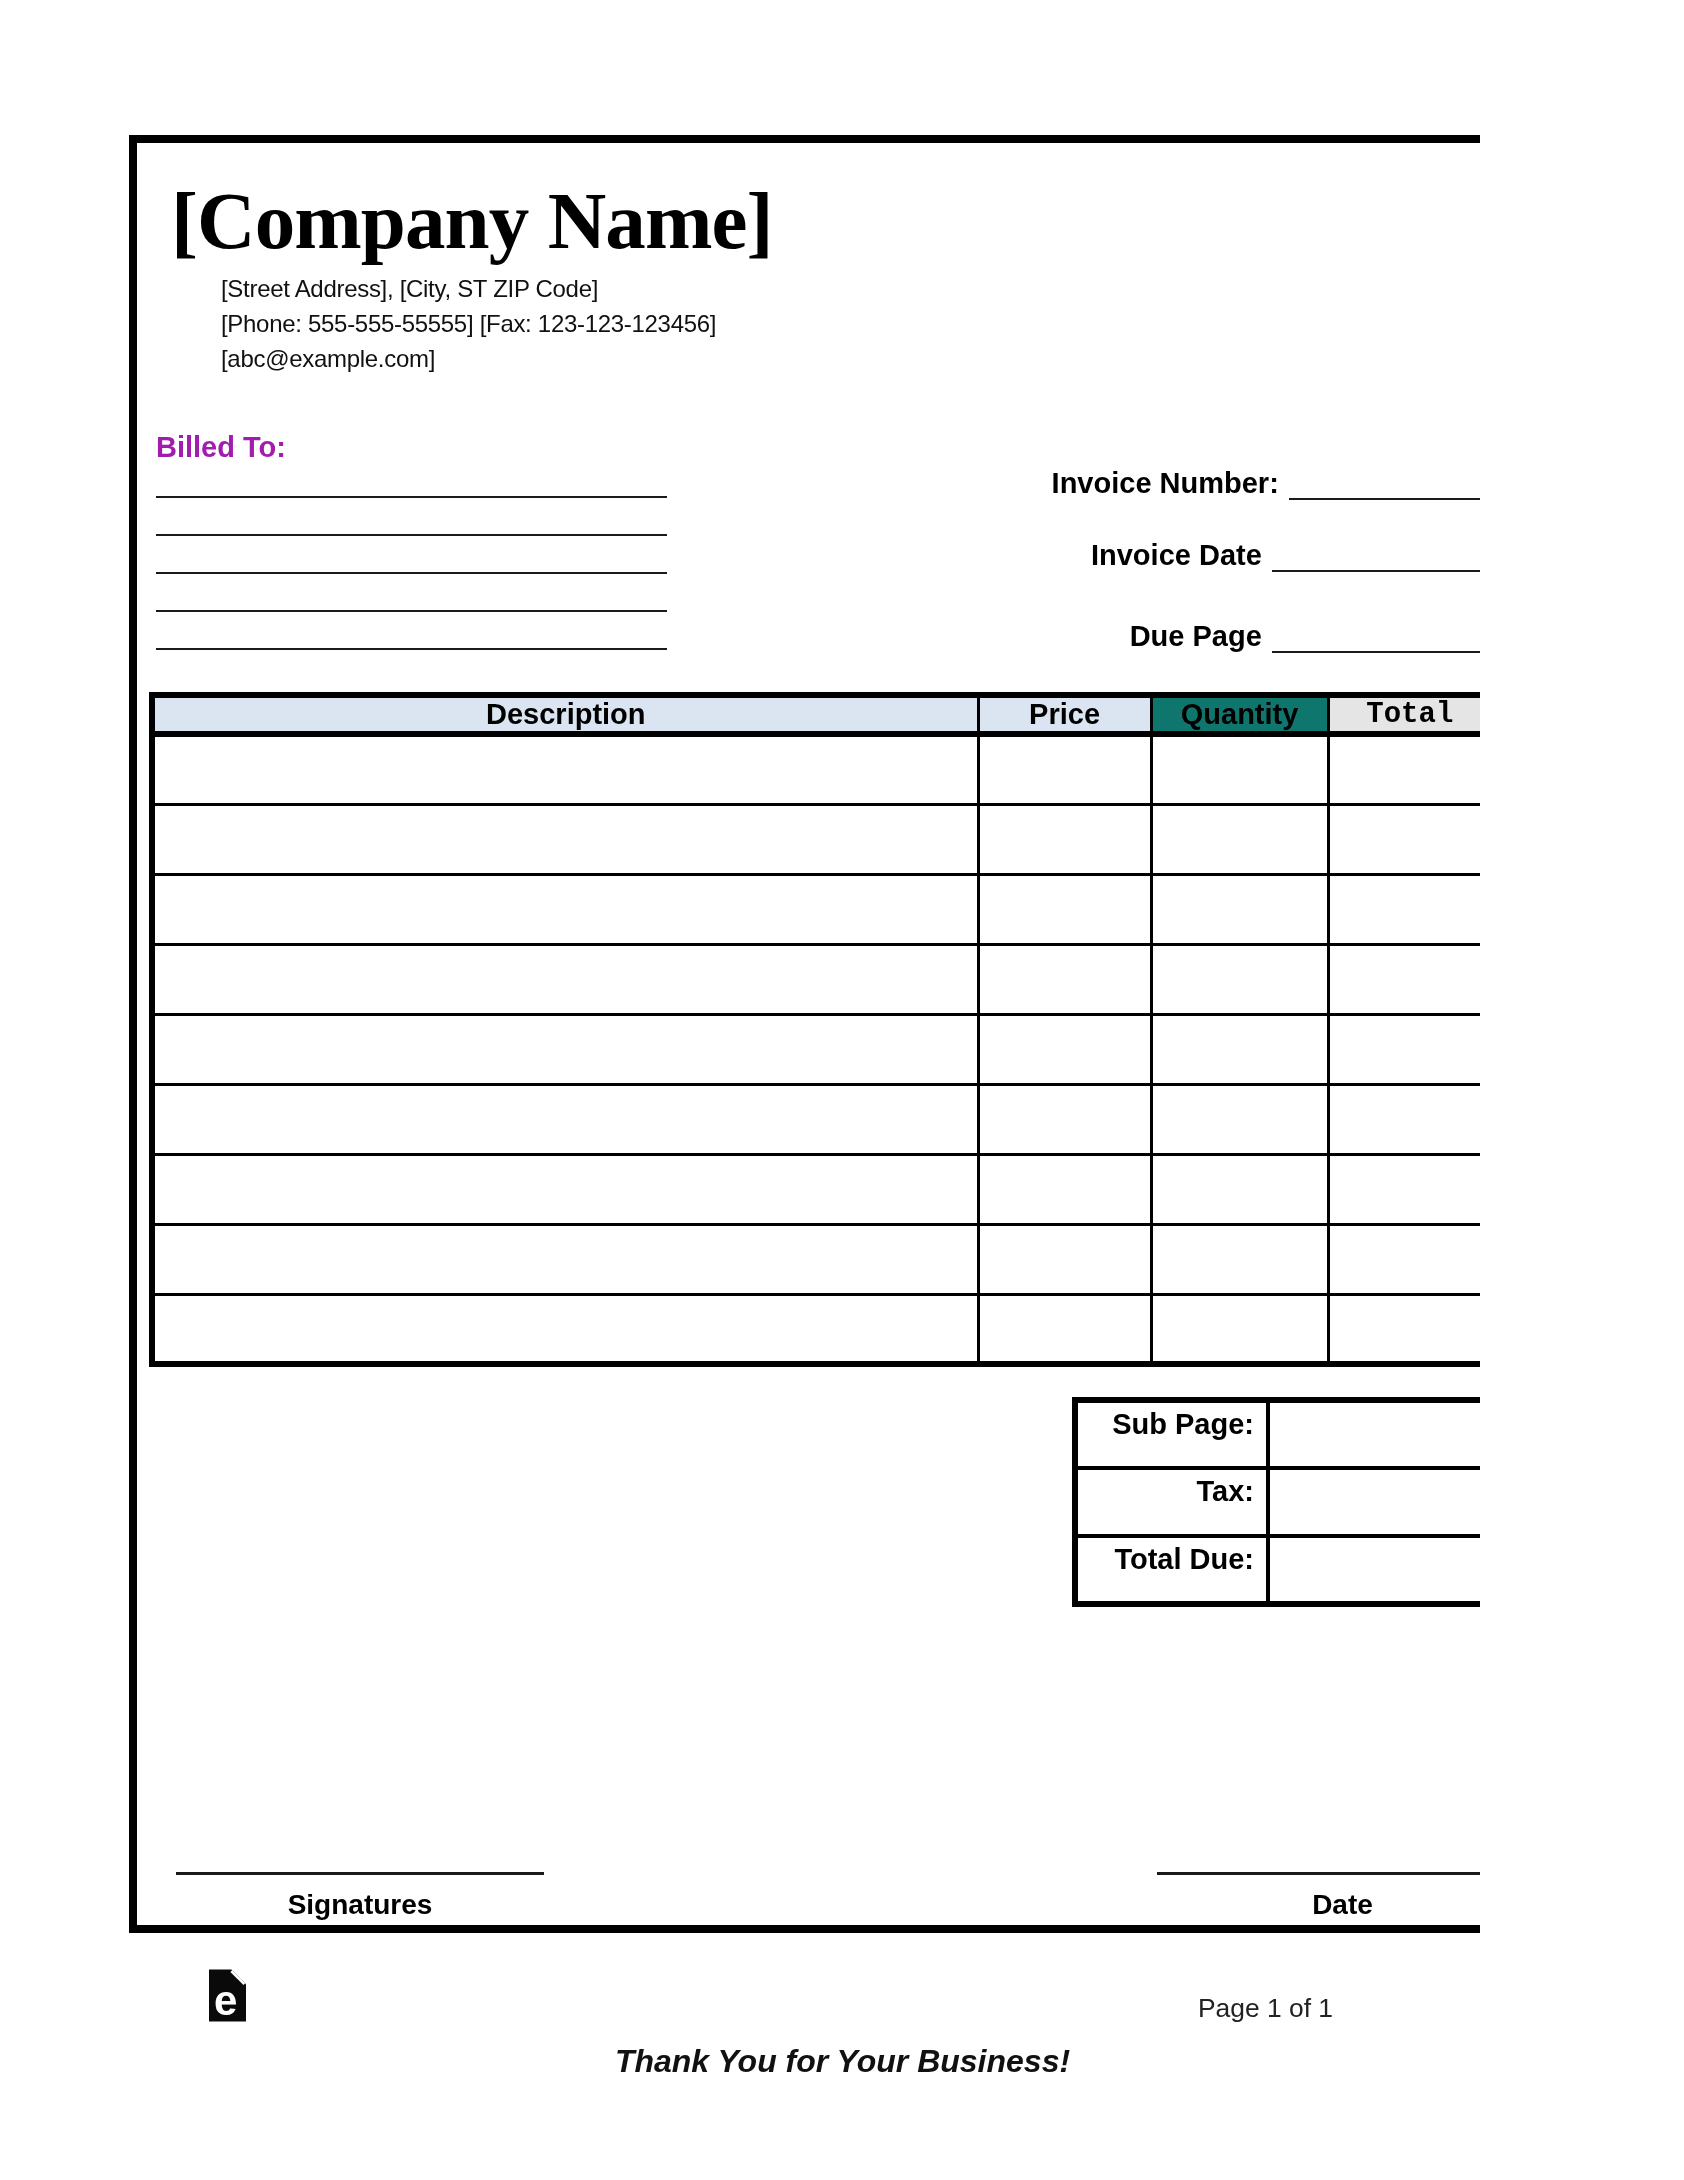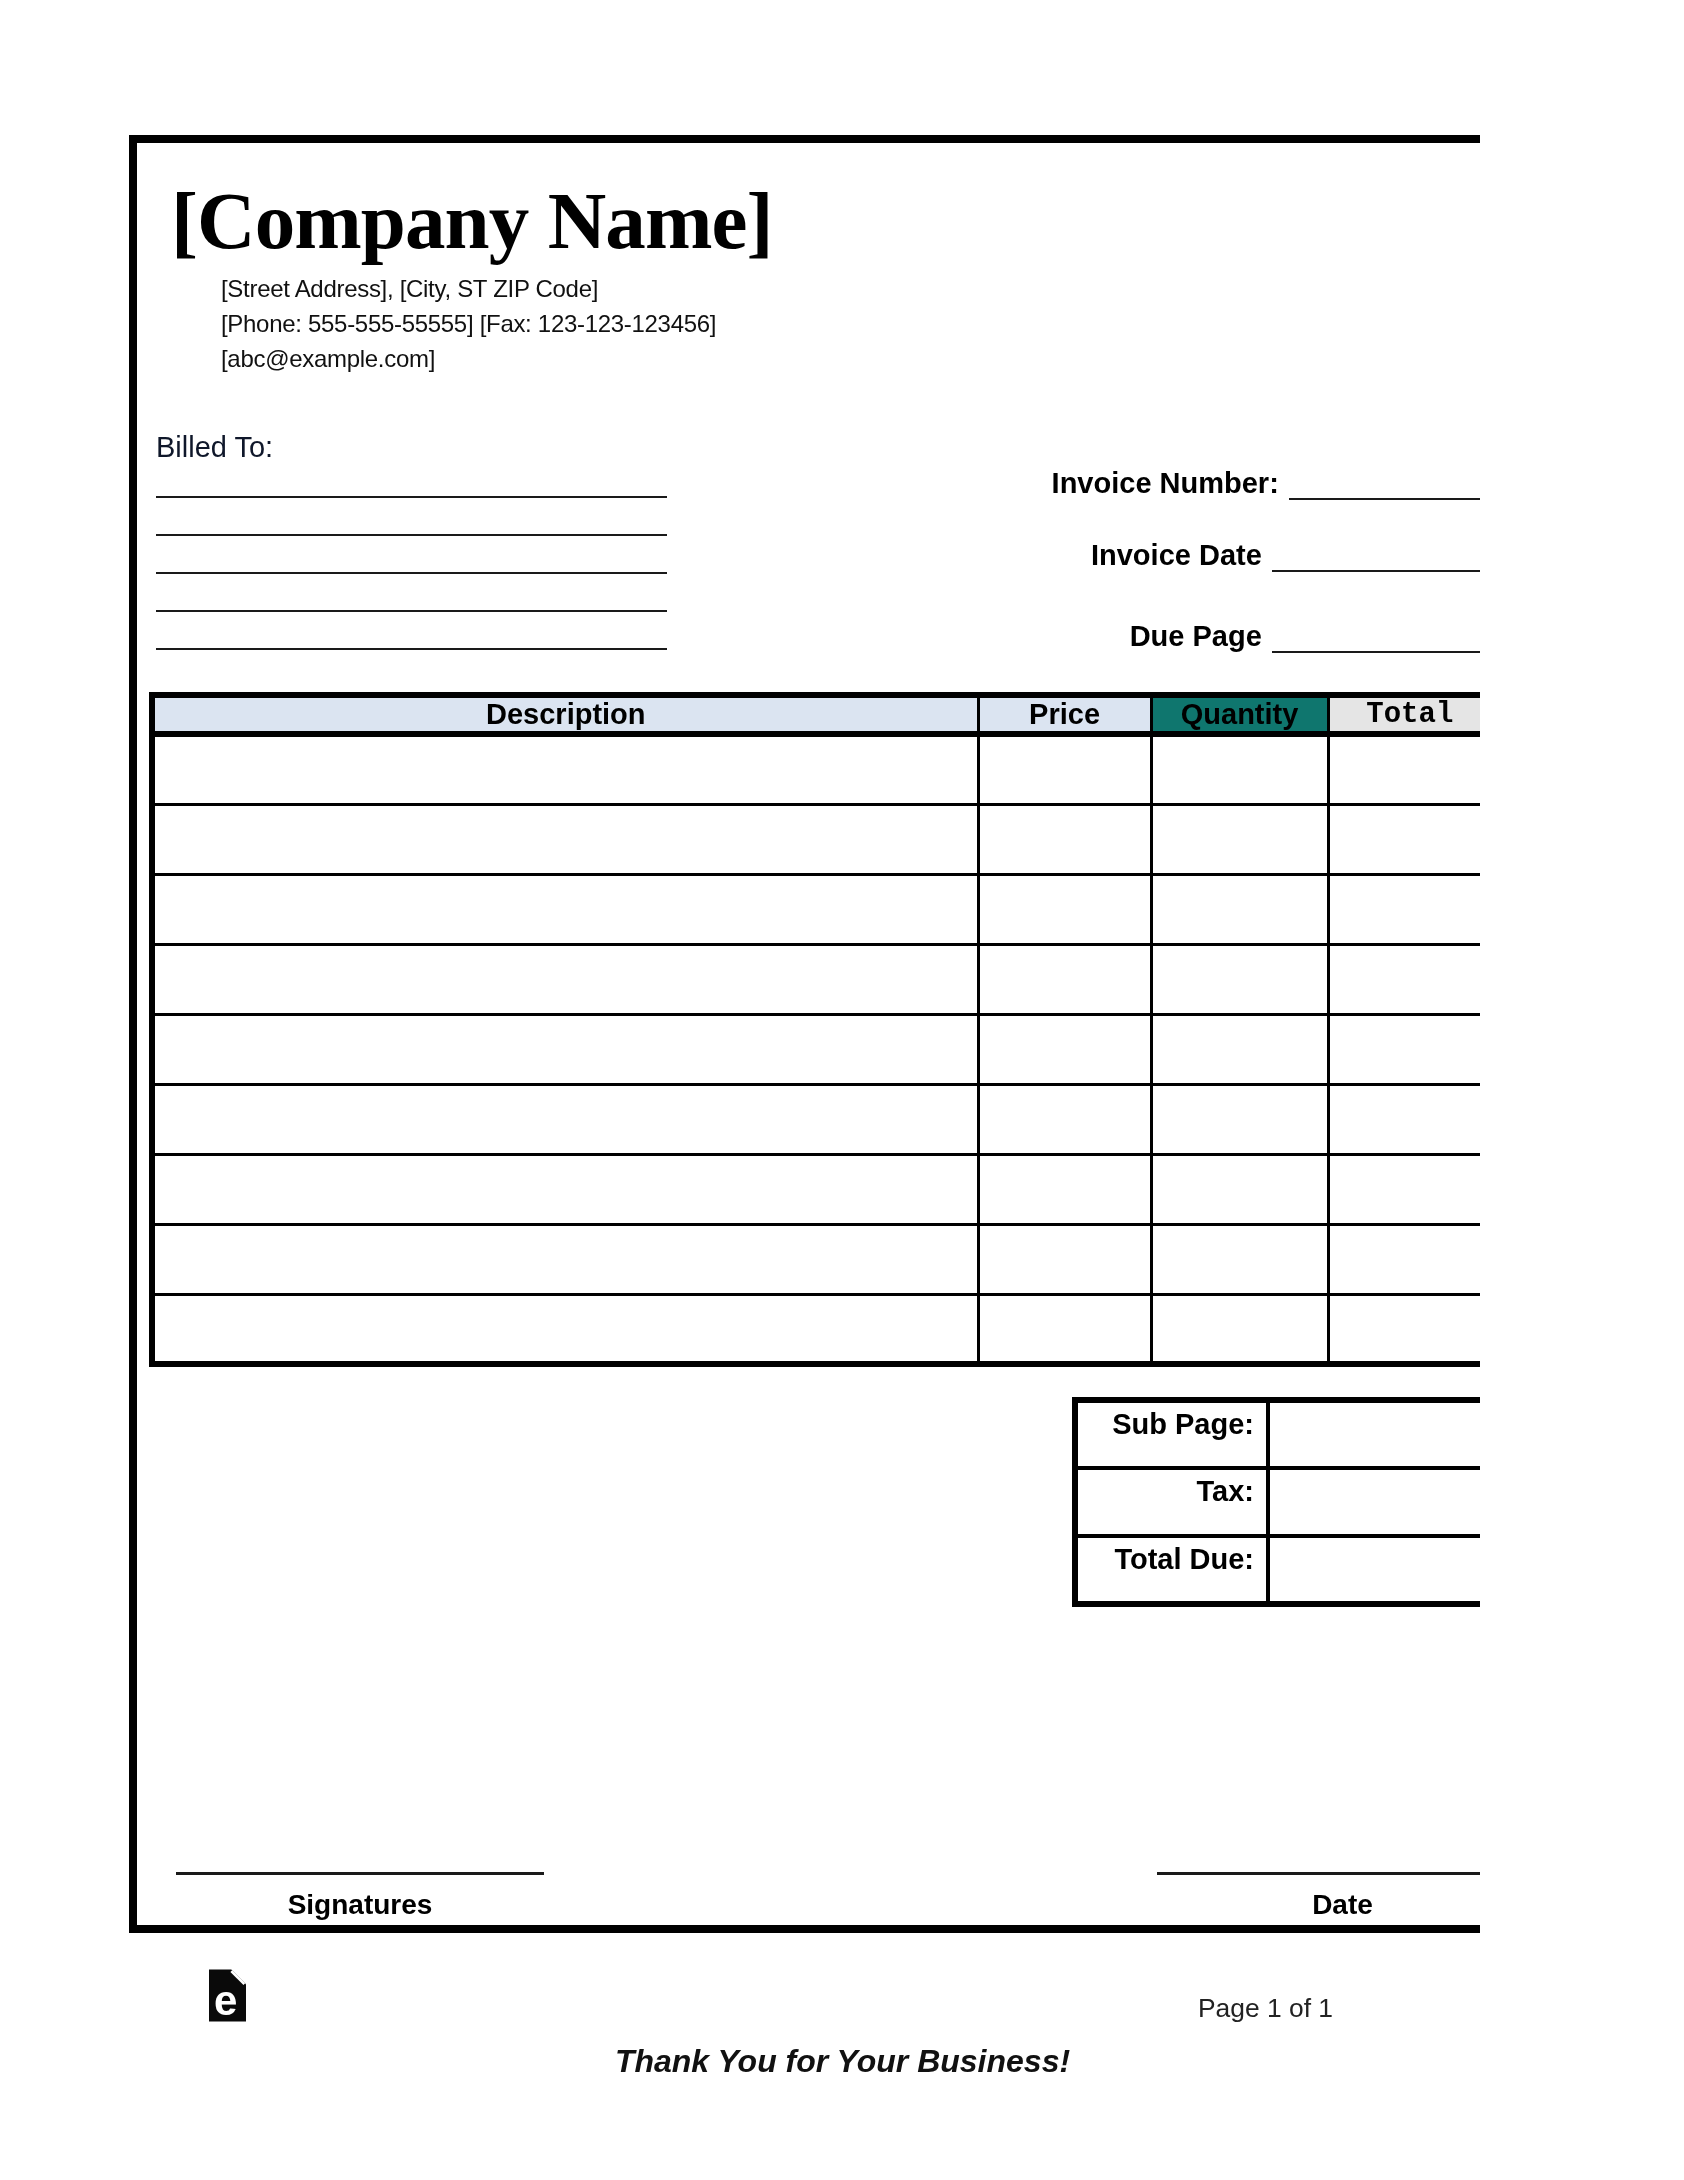--- a/index.html
+++ b/index.html
@@ -18,21 +18,21 @@
     font-family:"Liberation Serif", serif; font-weight:bold;
     font-size:81px; line-height:1.1; letter-spacing:-0.9px; color:#000;
     white-space:nowrap;
   }
   .company-address {
     position:absolute; left:43px; top:128px;
     font-size:24px; line-height:35px; letter-spacing:-0.3px; color:#111;margin-left:41px;
   }
   .billed-to-label {
     position:absolute; left:19px; top:288px;
-    font-size:29px; font-weight:normal; color:#0f172a;
+    font-size:29px; font-weight:bold; color:#a21caf;
   }
   .billed-lines { position:absolute; left:19px; top:317px; width:511px; }
   .billed-lines .blank-line { height:38px; border-bottom:2.6px solid #1a1a1a; }
 
   .meta-row {
     position:absolute; right:19px; height:39px;
     display:flex; align-items:flex-end; white-space:nowrap;
   }
   .meta-row.r1 { top:318px; }
   .meta-row.r2 { top:390px;text-align:center; }

